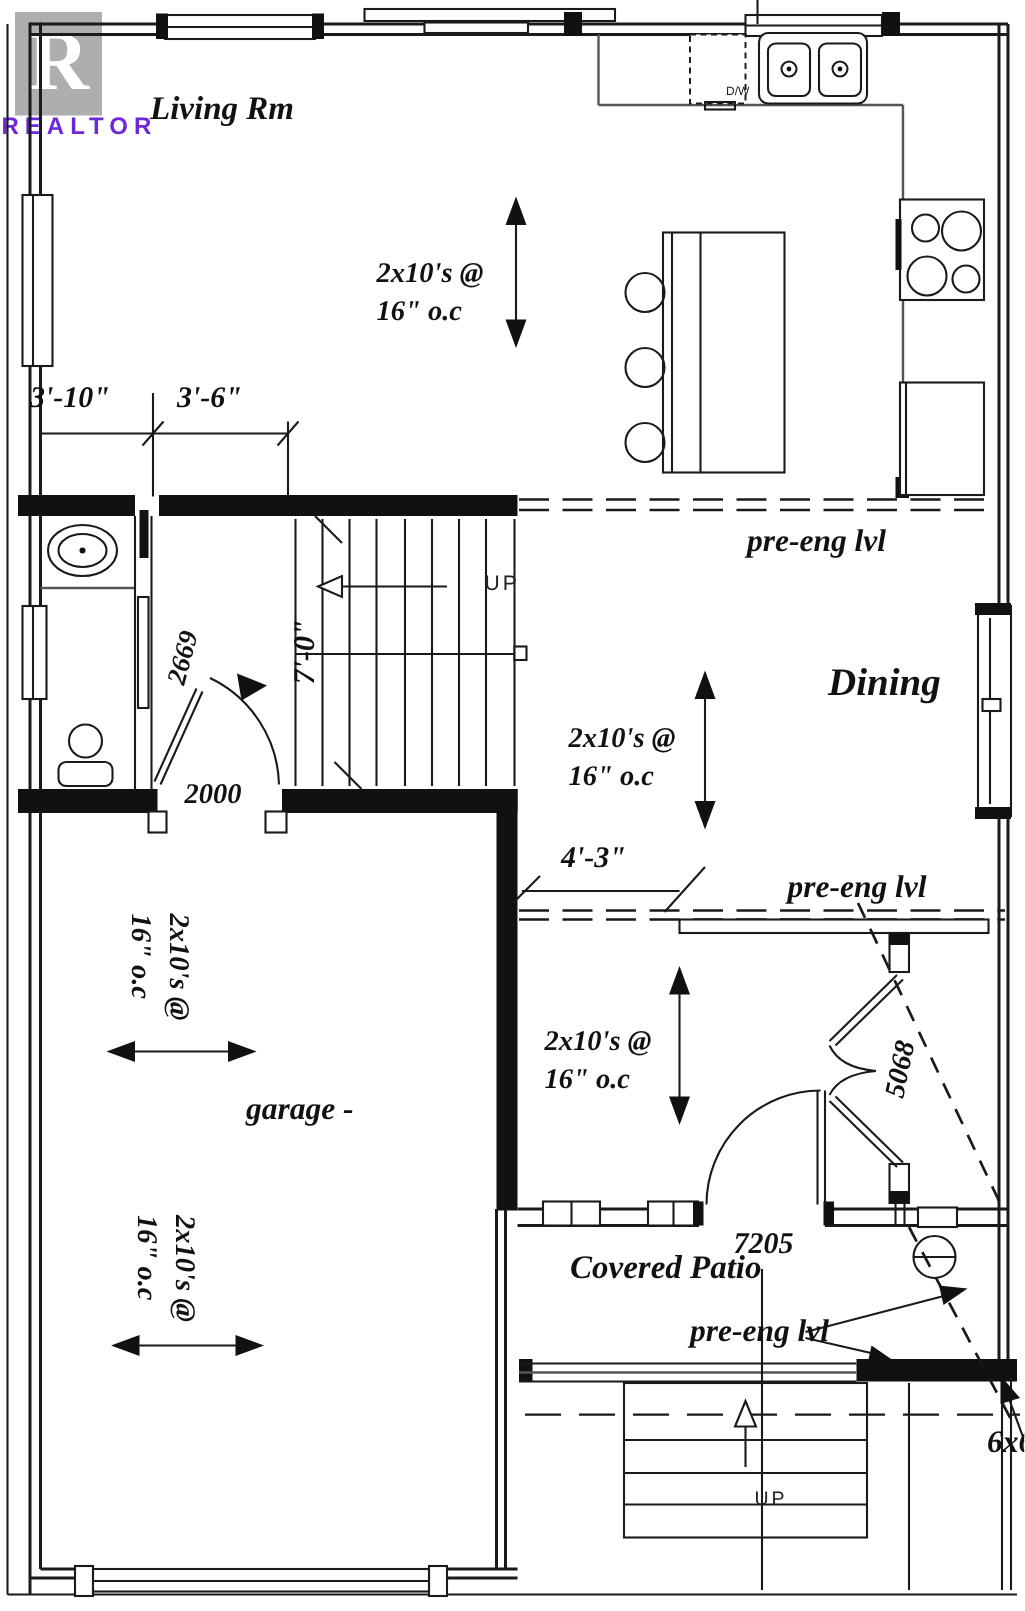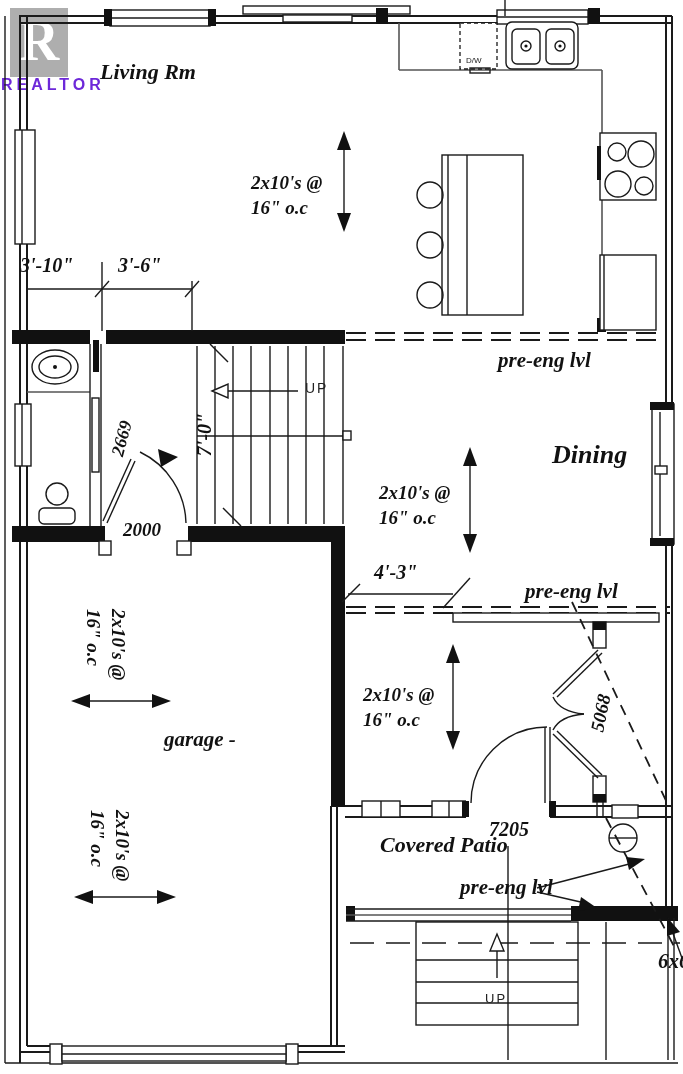--- a/index.html
+++ b/index.html
@@ -17,21 +17,21 @@
   svg .dot{stroke-dasharray:4 3;stroke-width:1.3;}
   svg .ah{fill:#111;stroke:none;}
   svg .oh{fill:#fff;stroke:#1a1a1a;stroke-width:1.4;}
   .lbl{position:absolute;z-index:2;font-style:italic;font-weight:bold;font-size:21px;
        color:#111;white-space:nowrap;line-height:1.1;margin-left:36px;}
   .note{position:absolute;z-index:2;font-style:italic;font-weight:bold;font-size:19px;
         line-height:25px;color:#111;white-space:nowrap;}
   .dim{position:absolute;z-index:2;font-style:italic;font-weight:bold;font-size:20px;
        color:#111;white-space:nowrap;}
   .sans{position:absolute;z-index:2;font-family:"Liberation Sans",sans-serif;font-size:14px;
-        letter-spacing:2px;color:#222;white-space:nowrap;}
+        letter-spacing:2px;color:#222;white-space:nowrap;margin-left:18px;}
   .rot{transform-origin:center center;}
   .wm-box{position:absolute;z-index:0;left:10px;top:8px;width:58px;height:69px;background:#aeaeae;
           color:#fff;font-weight:bold;font-size:56px;text-align:center;line-height:66px;
           font-family:"Liberation Serif",serif;}
   .wm-text{position:absolute;z-index:0;left:1px;top:76px;font-family:"Liberation Sans",sans-serif;
            font-size:16px;letter-spacing:4px;color:#6d28d9;font-weight:bold;}
 </style>
 </head>
 <body>
 

